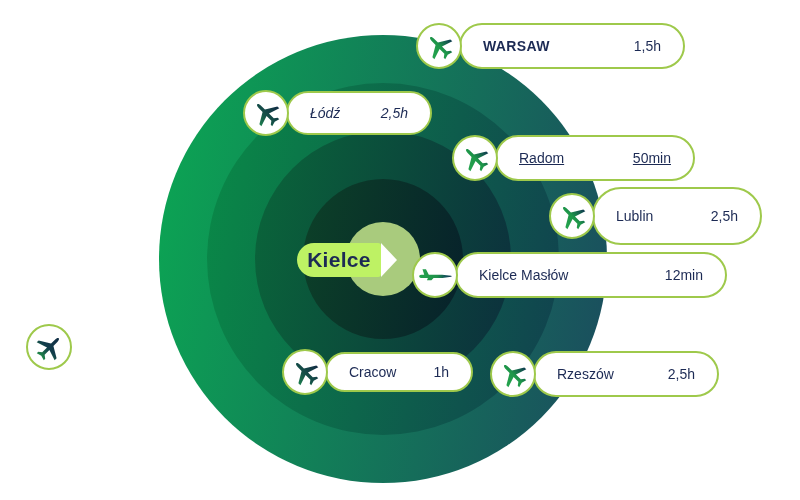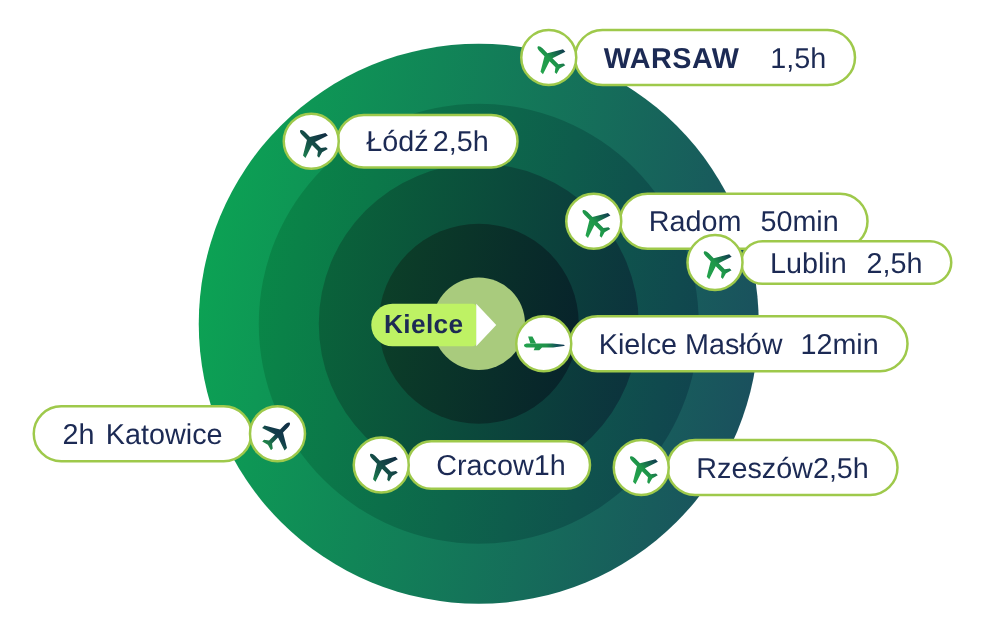--- a/index.html
+++ b/index.html
@@ -42,31 +42,31 @@
     background:var(--badge-bg,#fff); border:2px solid var(--pill-border);
     display:flex; align-items:center; justify-content:center; flex:0 0 auto;
     z-index:2;
   }
   .badge svg { width:29px; height:29px; display:block; }
   .badge.side svg { width:38px; height:20px; }
   .pill {
     box-sizing:border-box; height:46px; background:#fff;
     border:2px solid var(--pill-border); border-radius:999px;
     display:flex; align-items:center; justify-content:space-between;
-    padding:0 22px; font-size:23px; white-space:nowrap;
+    padding:0 22px; font-size:14px; white-space:nowrap;
     margin-left:-3px; z-index:1;
   }
   .dest-row.icon-right .pill { margin-left:0; margin-right:-3px; }
   .city.em { font-weight:bold; letter-spacing:.4px; }
 
   
   .pos-warsaw        { left:416px; top:23px; }  .pos-warsaw .pill        { width:226px; }
-  .pos-lodz          { left:226px; top:90px; }  .pos-lodz .pill          { width:146px; height:44px; }
-  .pos-radom         { left:452px; top:154px; } .pos-radom .pill         { width:200px; }
-  .pos-lublin        { left:549px; top:187px; } .pos-lublin .pill        { width:170px; height:36px; }
+  .pos-lodz          { left:243px; top:90px;font-style:italic; }  .pos-lodz .pill          { width:146px; height:44px; }
+  .pos-radom         { left:452px; top:135px;text-decoration:underline; } .pos-radom .pill         { width:200px; }
+  .pos-lublin        { left:549px; top:187px; } .pos-lublin .pill        { width:170px; height:58px; }
   .pos-kielce-maslow { left:412px; top:252px; } .pos-kielce-maslow .pill { width:272px; }
   .pos-katowice      { left:26px;  top:324px; } .pos-katowice .pill      { width:176px; }
   .pos-cracow        { left:282px; top:349px; } .pos-cracow .pill        { width:148px; height:40px; }
   .pos-rzeszow       { left:490px; top:351px;text-align:right; } .pos-rzeszow .pill       { width:186px; }
 </style>
 </head>
 <body>
 
 <div id="scene" style="--pill-border: #9EC94B; --text: #1C2A54; --badge-bg: #FFFFFF; --center-fill: #A9CB7D; --ring1-a: #0BA853; --ring1-b: #1B4A5E; --ring2-a: #098B47; --ring2-b: #11404F; --ring3-a: #0A663A; --ring3-b: #0C2F3D; --ring4-a: #0C4128; --ring4-b: #07212B;">
 
@@ -164,24 +164,20 @@
           <svg viewBox="0 0 48 24">
             <path fill="url(#pg-side)" d="M8.2 4.6h4.4l3.6 7h-5.8z M4 13.5c0-1.2 1.8-1.8 4.8-1.8H33l11.3 1.2c1.1.2 1.1 1 0 1.4L33.5 15.9H8.2c-2.6 0-4.2-.9-4.2-2.4z M16.5 12.4h9l-6 6.2h-5.7z"></path>
           </svg>
         </div>
         <div class="pill">
           <span class="city">Kielce Masłów</span>
           <span class="time">12min</span>
         </div>
       </div>
       <div class="dest-row pos-katowice icon-right">
-        <div class="pill">
-          <span class="time">2h</span>
-          <span class="city">Katowice</span>
-        </div>
         <div class="badge">
           <svg viewBox="0 0 24 24">
             <g transform="rotate(45 12 12)">
               <path fill="url(#pg-kat)" d="M12 1.2c.8 0 1.4 1.2 1.4 3v4.6l9.1 5.4v2.3l-9.1-3v5.6l2.7 2v1.7L12 21.6l-4.1 1.2v-1.7l2.7-2v-5.6l-9.1 3v-2.3l9.1-5.4V4.2c0-1.8.6-3 1.4-3z"></path>
             </g>
           </svg>
         </div>
       </div>
       <div class="dest-row pos-cracow">
         <div class="badge">

